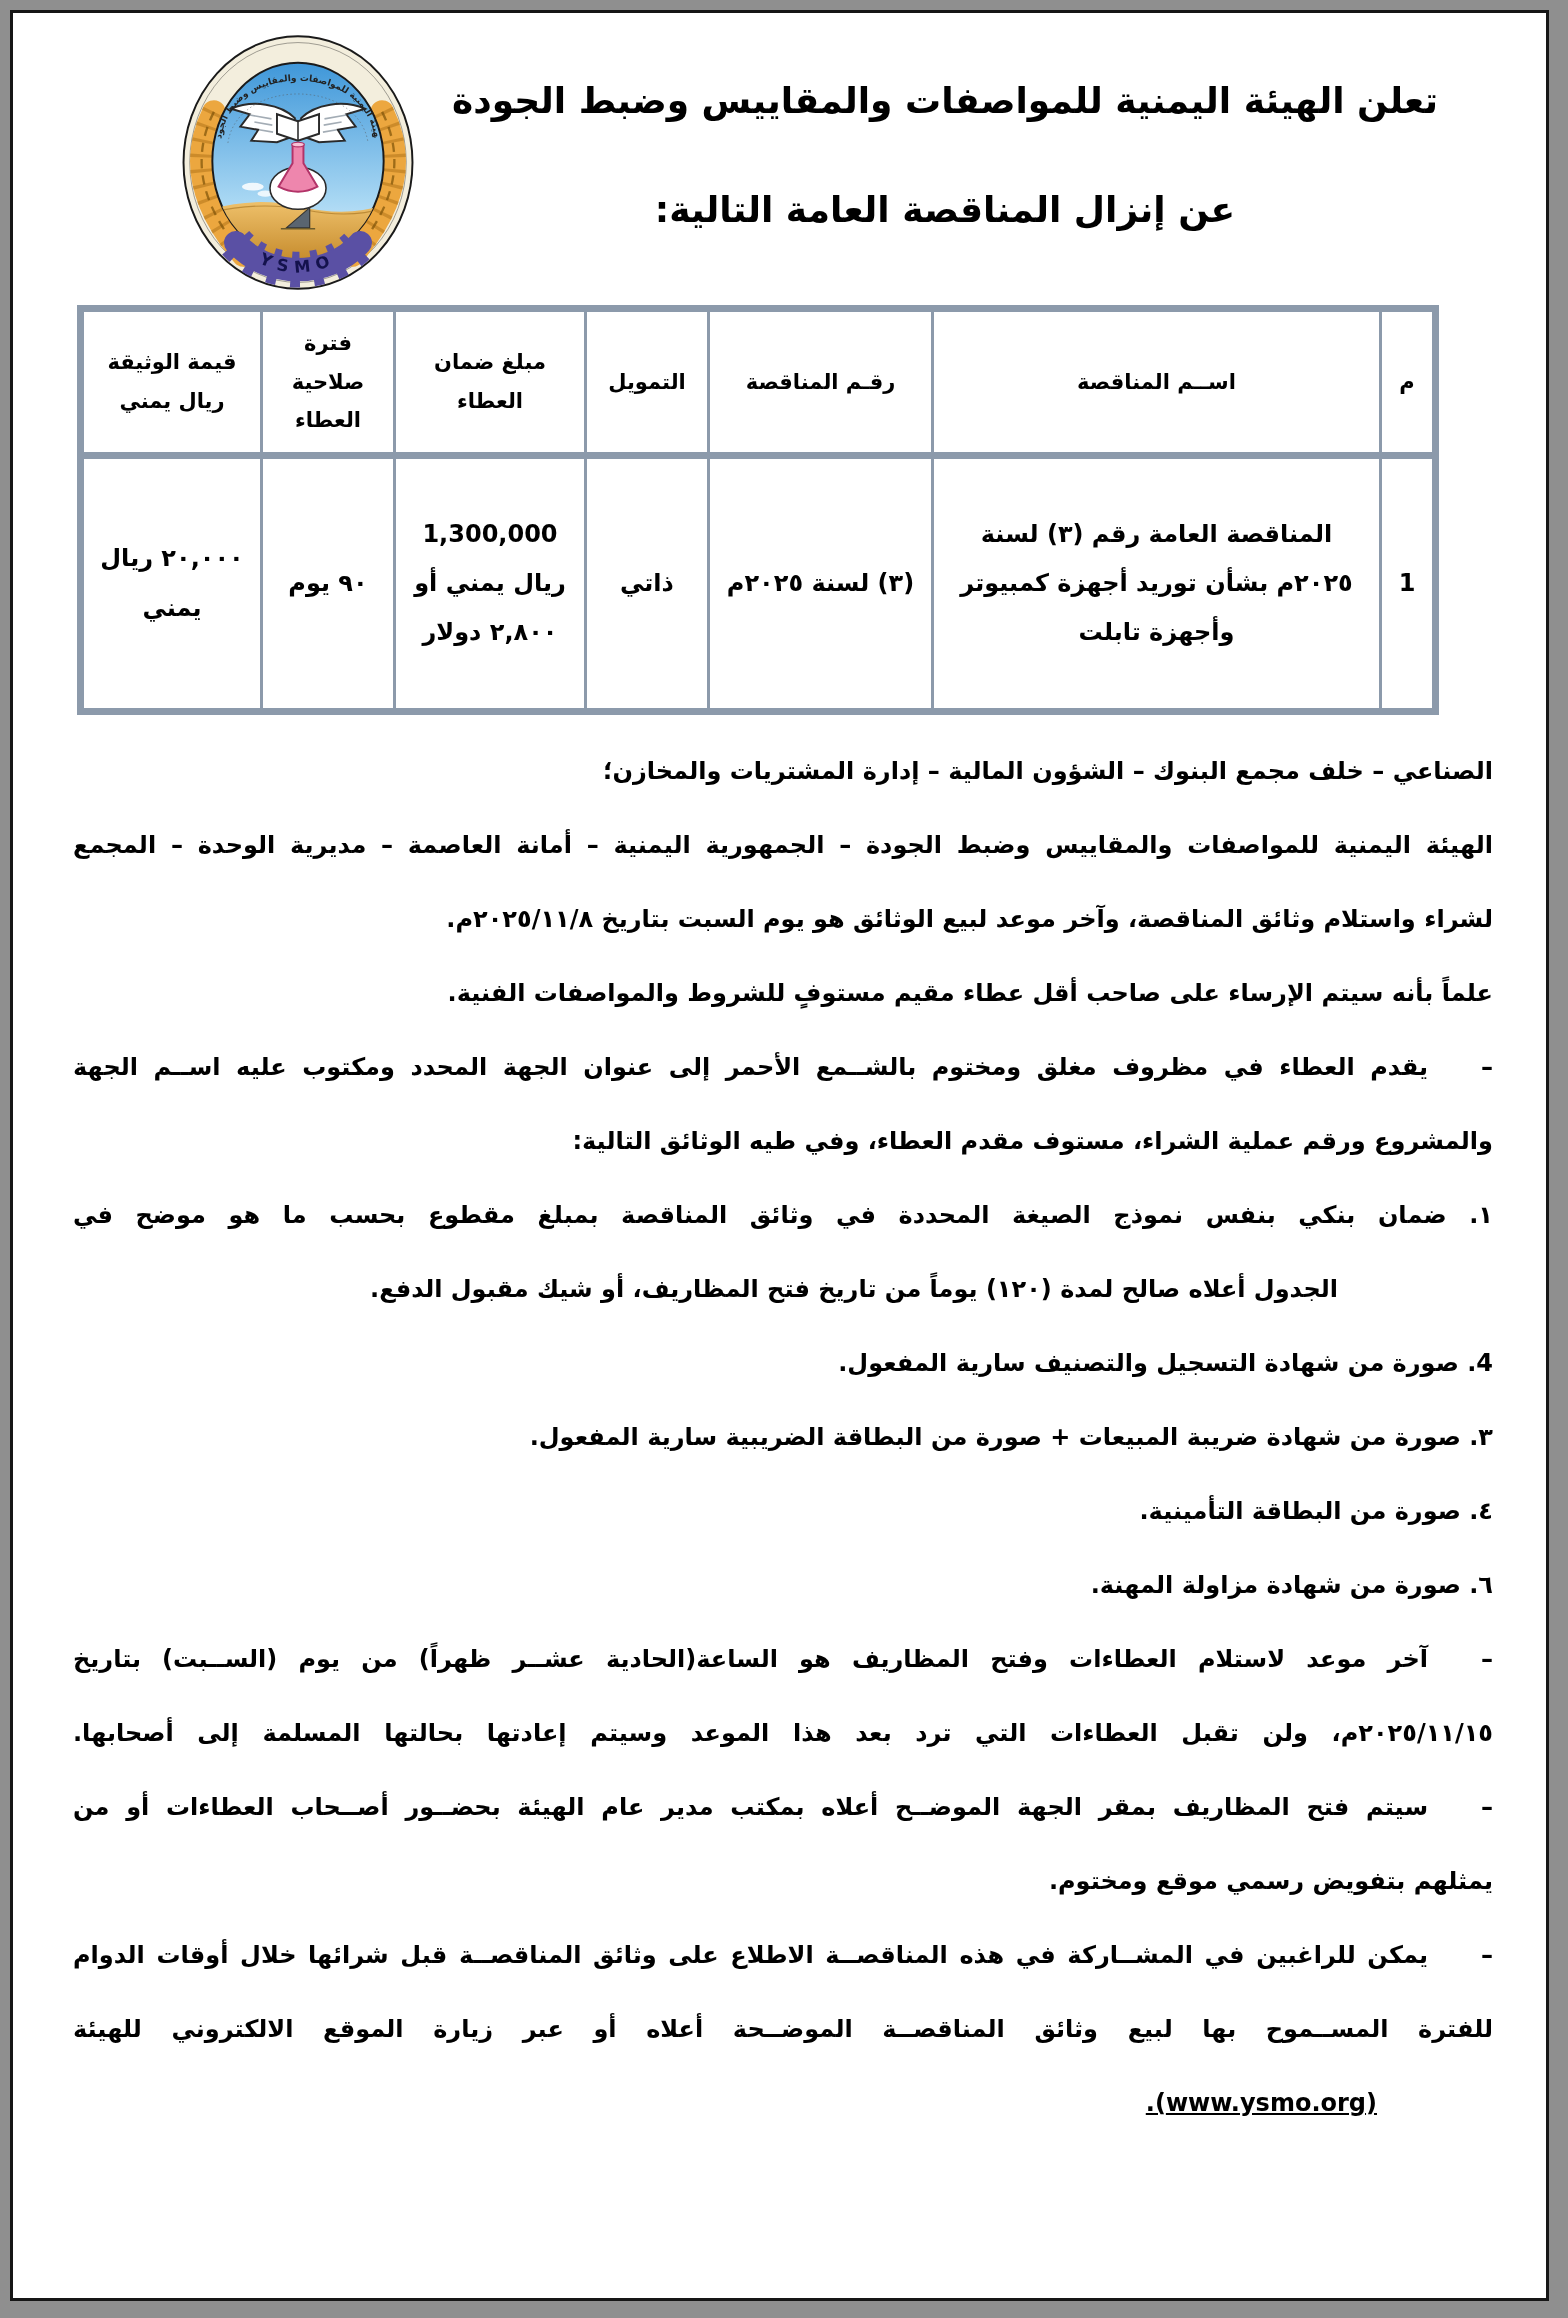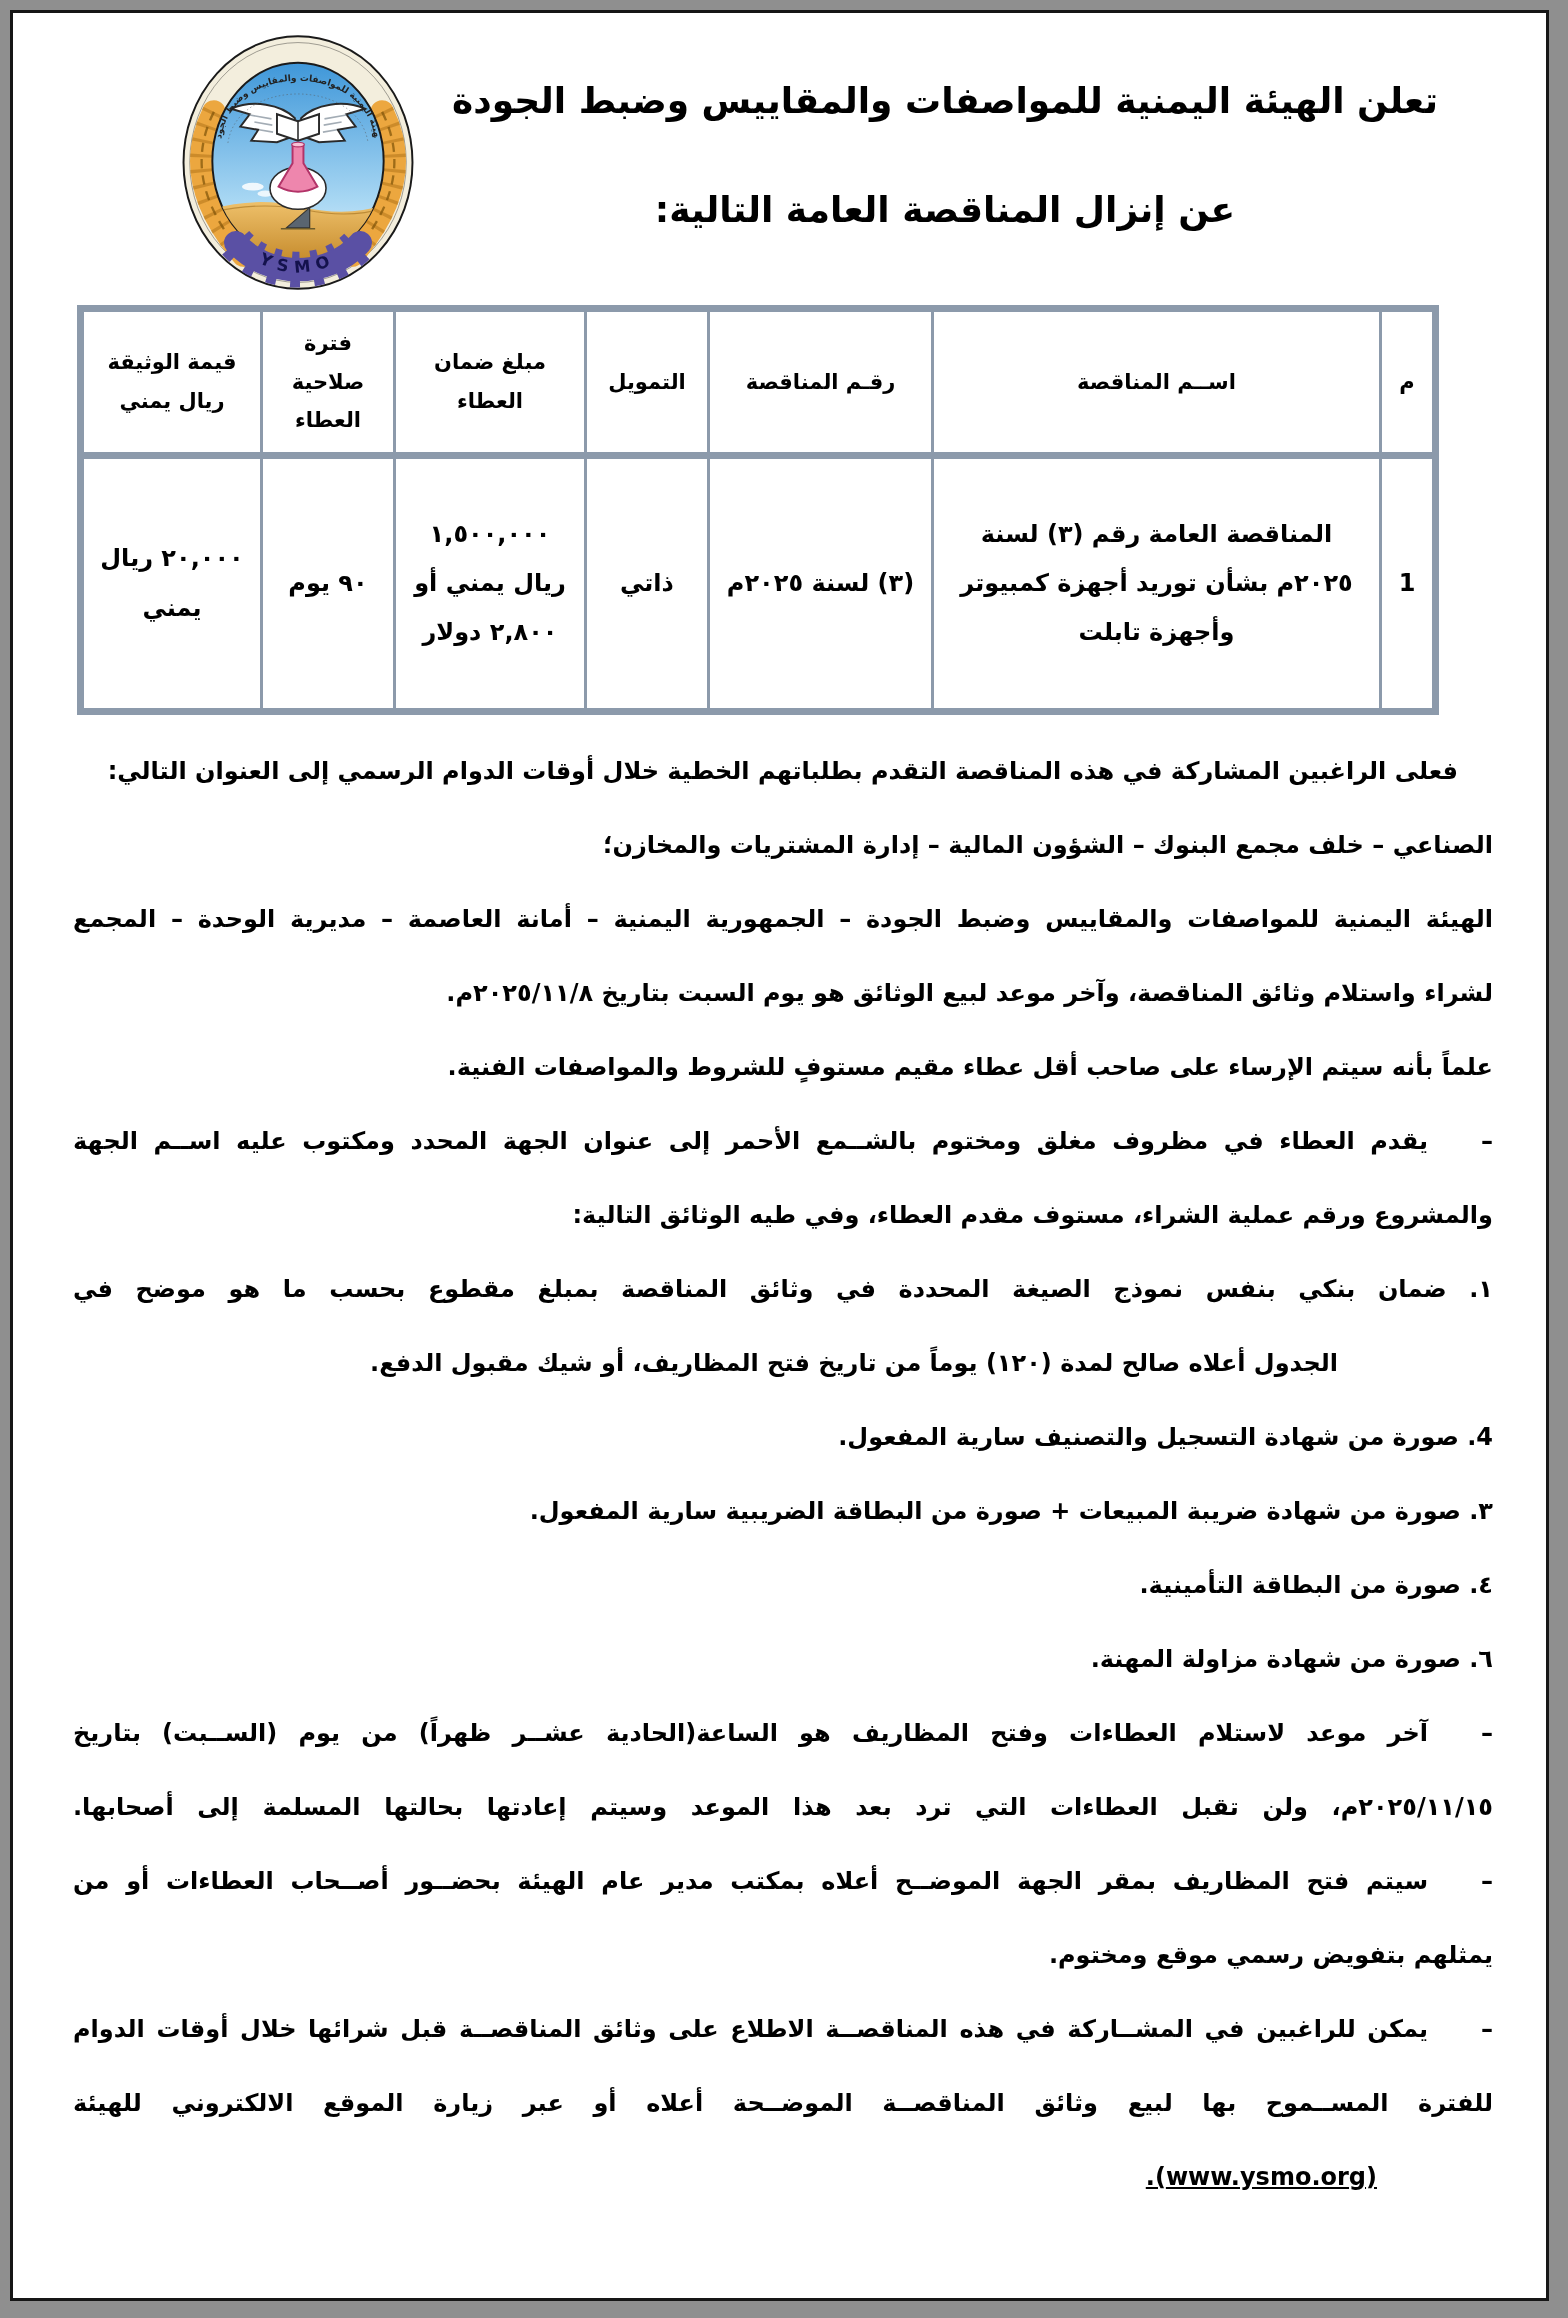--- a/index.html
+++ b/index.html
@@ -160,30 +160,29 @@
           <td>فترة صلاحية العطاء</td>
           <td>قيمة الوثيقة ريال يمني</td>
         </tr>
       </thead>
       <tbody>
         <tr>
           <td>1</td>
           <td>المناقصة العامة رقم (٣) لسنة ٢٠٢٥م بشأن توريد أجهزة كمبيوتر وأجهزة تابلت</td>
           <td>(٣) لسنة ٢٠٢٥م</td>
           <td>ذاتي</td>
-          <td>١,٥٠٠,٠٠٠ ريال يمني أو ٢,٨٠٠ دولار</td>
+          <td>1,300,000 ريال يمني أو ٢,٨٠٠ دولار</td>
           <td>٩٠ يوم</td>
           <td>٢٠,٠٠٠ ريال يمني</td>
         </tr>
       </tbody>
     </table>
   </div>
 
   <div class="bodytext" id="body-lines">
-      <div class="line plain ind">فعلى الراغبين المشاركة في هذه المناقصة التقدم بطلباتهم الخطية خلال أوقات الدوام الرسمي إلى العنوان التالي:</div>
       <div class="line plain">الصناعي – خلف مجمع البنوك – الشؤون المالية – إدارة المشتريات والمخازن؛</div>
       <div class="line stretch">الهيئة اليمنية للمواصفات والمقاييس وضبط الجودة – الجمهورية اليمنية – أمانة العاصمة – مديرية الوحدة – المجمع</div>
       <div class="line plain">لشراء واستلام وثائق المناقصة، وآخر موعد لبيع الوثائق هو يوم السبت بتاريخ ٢٠٢٥/١١/٨م.</div>
       <div class="line plain">علماً بأنه سيتم الإرساء على صاحب أقل عطاء مقيم مستوفٍ للشروط والمواصفات الفنية.</div>
       <div class="line bul">
         <span class="dash">–</span>
         <span class="txt">يقدم العطاء في مظروف مغلق ومختوم بالشــمع الأحمر إلى عنوان الجهة المحدد ومكتوب عليه اســم الجهة</span>
       </div>
       <div class="line plain">والمشروع ورقم عملية الشراء، مستوف مقدم العطاء، وفي طيه الوثائق التالية:</div>
       <div class="line stretch">١. ضمان بنكي بنفس نموذج الصيغة المحددة في وثائق المناقصة بمبلغ مقطوع بحسب ما هو موضح في</div>

